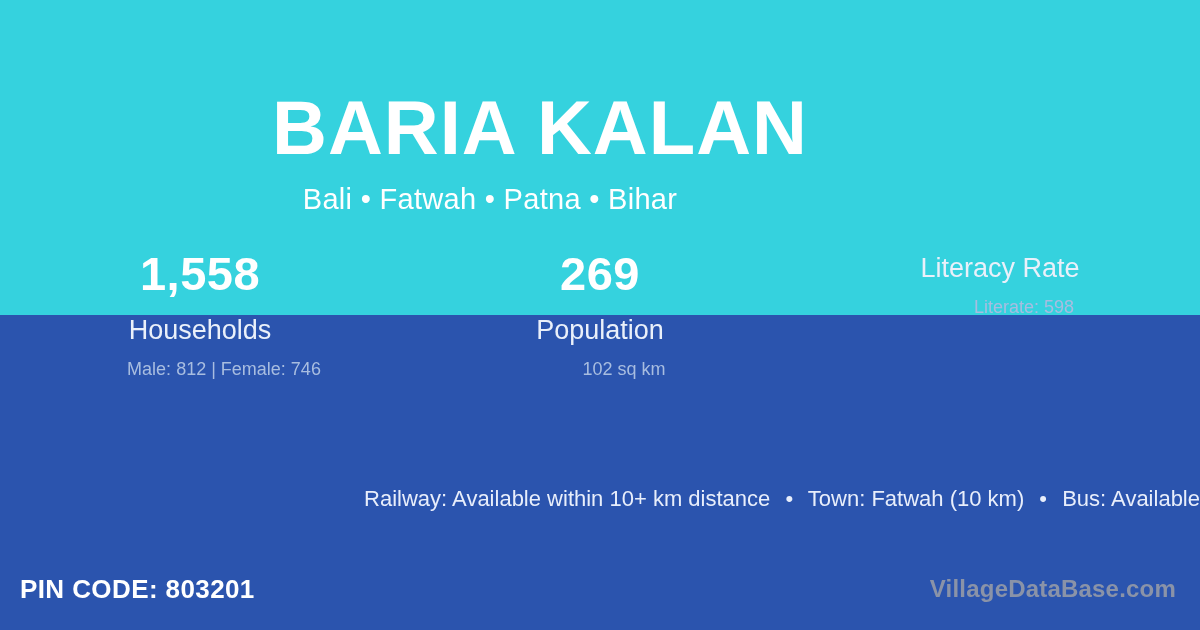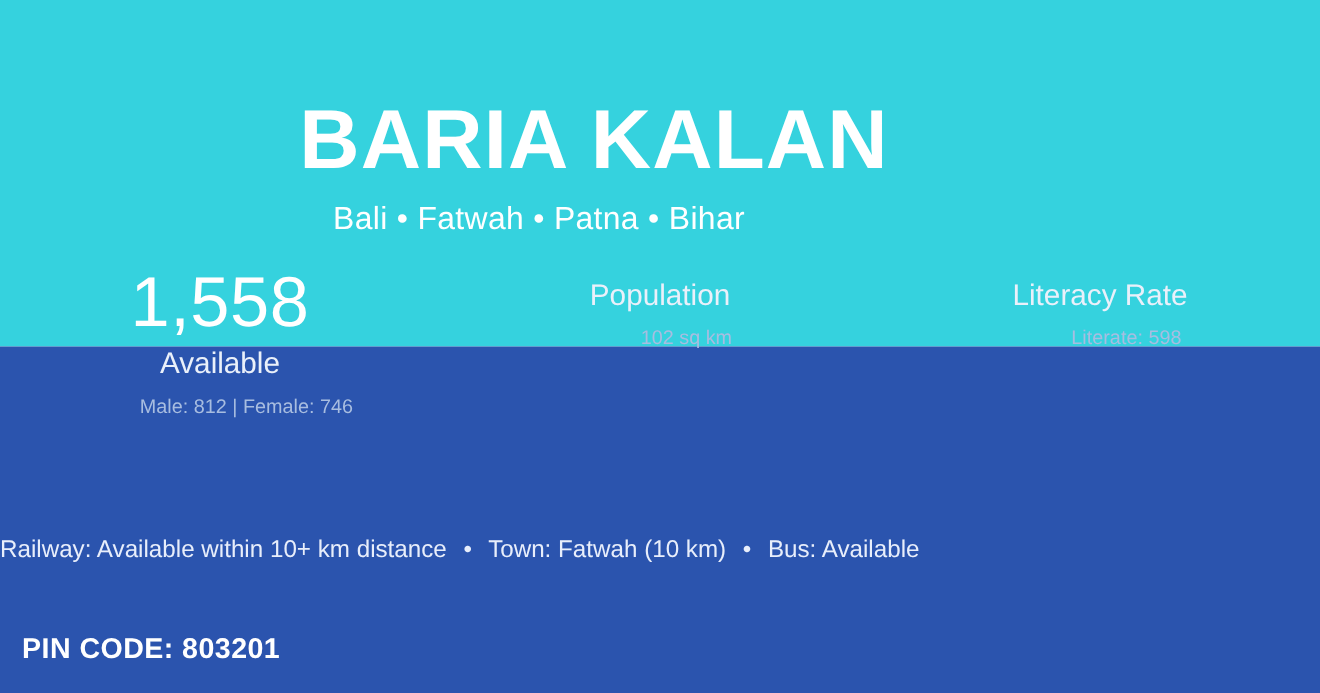--- a/index.html
+++ b/index.html
@@ -80,22 +80,22 @@
     display: flex;
     flex-direction: row;
   }
 
   .stat {
     flex: 1 1 0;
     text-align: center;
   }
 
   .stat-value {
-    font-size: 64px;
-    font-weight: normal;
+    font-size: 47px;
+    font-weight: bold;
     color: #ffffff;
     line-height: 62px;
     letter-spacing: 0.5px;
     height: 62px;
   }
 
   .stat-label {
     font-size: 27px;
     font-weight: normal;
     color: #eaf0fa;
@@ -112,21 +112,21 @@
     margin-top: 10px;
     padding-left: 48px;
   }
 
   
   .transport {
     position: absolute;
     left: 0;
     top: 483px;
     width: 1200px;
-    text-align: left;
+    text-align: right;
     font-size: 22px;
     color: #e8eefb;
     line-height: 32px;
     white-space: nowrap;
   }
   .transport .sep {
     display: inline-block;
     padding: 0 9px;
     color: #e8eefb;
   }
@@ -172,25 +172,26 @@
 
   <div class="header">
     <h1 class="village-title">BARIA KALAN</h1>
     <div class="village-subtitle">Bali • Fatwah • Patna • Bihar</div>
   </div>
 
   <div class="stats">
 
     <div class="stat">
       <div class="stat-value">1,558</div>
-      <div class="stat-label">Available</div>
+      <div class="stat-label">Households</div>
       <div class="stat-sub">Male: 812 | Female: 746</div>
     </div>
 
     <div class="stat">
+      <div class="stat-value">269</div>
       <div class="stat-label">Population</div>
       <div class="stat-sub">102 sq km</div>
     </div>
 
     <div class="stat">
       <div class="stat-label">Literacy Rate</div>
       <div class="stat-sub">Literate: 598</div>
     </div>
 
   </div>
@@ -198,15 +199,16 @@
   <div class="transport">
     <span>Railway: Available within 10+ km distance</span>
     <span class="sep">•</span>
     <span>Town: Fatwah (10 km)</span>
     <span class="sep">•</span>
     <span>Bus: Available</span>
   </div>
 
   <div class="footer">
     <div class="pin-code">PIN CODE: 803201</div>
+    <div class="brand">VillageDataBase.com</div>
   </div>
 
 </div>
 
 </body></html>

